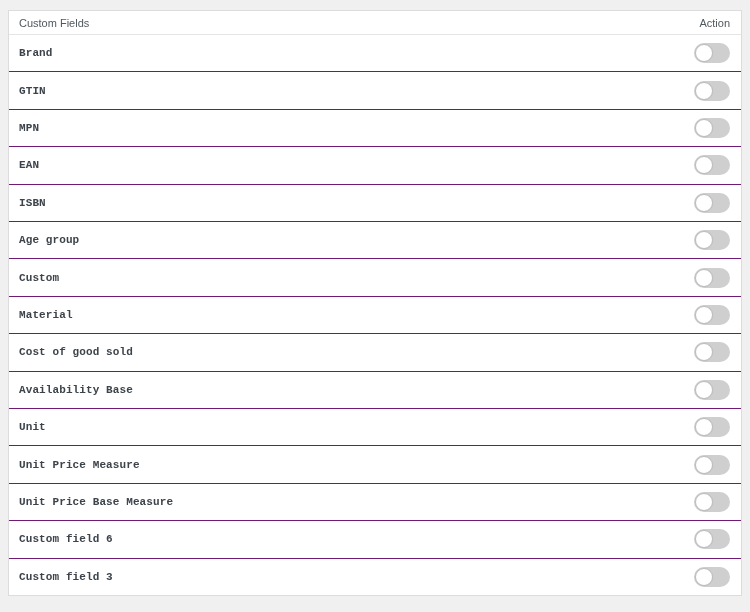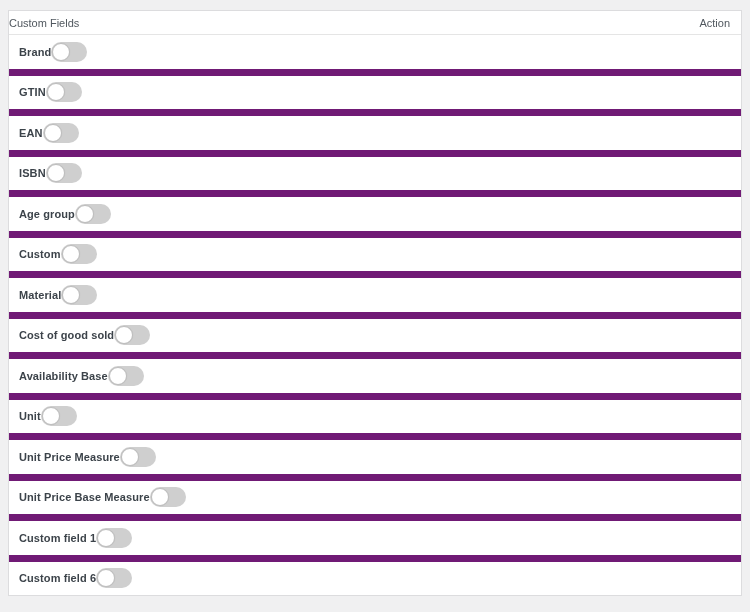--- a/index.html
+++ b/index.html
@@ -25,21 +25,21 @@
     display: flex;
     flex-direction: column;
   }
   .thead {
     height: 24px;
     flex: 0 0 24px;
     display: flex;
     align-items: center;
     justify-content: space-between;
     border-bottom: 1px solid #e5e5e5;
-    padding: 0 10px 0 0;
+    padding: 0 10px 0 10px;
   }
   .thead .title {
     font-size: 11px;
     color: #50575e;
     font-weight: 400;
   }
   .thead .action {
     font-size: 11px;
     color: #50575e;
     font-weight: 400;
@@ -48,25 +48,27 @@
   }
   .tbody {
     flex: 1 1 auto;
     display: flex;
     flex-direction: column;
   }
   .row {
     flex: 1 1 0;
     display: flex;
     align-items: center;
+    justify-content: space-between;
     padding: 0 11px 0 10px;
     background: #ffffff;
+    font-family: Liberation Mono, monospace;
   }
   .row + .row {
-    border-top: 7px solid #701a75;
+    border-top: 1px solid #701a75;
   }
   .row .label {
     font-size: 11px;
     font-weight: 700;
     color: #3c434a;
     letter-spacing: 0.1px;
   }
   .toggle {
     position: relative;
     width: 36px;
@@ -109,20 +111,26 @@
     </button>
   </div>
 
   <div class="row">
     <span class="label">GTIN</span>
     <button class="toggle" role="switch" aria-checked="false">
       <span class="knob"></span>
     </button>
   </div>
 
+  <div class="row">
+    <span class="label">MPN</span>
+    <button class="toggle" role="switch" aria-checked="false">
+      <span class="knob"></span>
+    </button>
+  </div>
 
   <div class="row">
     <span class="label">EAN</span>
     <button class="toggle" role="switch" aria-checked="false">
       <span class="knob"></span>
     </button>
   </div>
 
   <div class="row">
     <span class="label">ISBN</span>
@@ -181,30 +189,30 @@
   </div>
 
   <div class="row">
     <span class="label">Unit Price Base Measure</span>
     <button class="toggle" role="switch" aria-checked="false">
       <span class="knob"></span>
     </button>
   </div>
 
 
-  <div class="row">
-    <span class="label">Custom field 1</span>
-    <button class="toggle" role="switch" aria-checked="false">
-      <span class="knob"></span>
-    </button>
-  </div>
 
   <div class="row">
     <span class="label">Custom field 6</span>
     <button class="toggle" role="switch" aria-checked="false">
       <span class="knob"></span>
     </button>
   </div>
 
+  <div class="row">
+    <span class="label">Custom field 3</span>
+    <button class="toggle" role="switch" aria-checked="false">
+      <span class="knob"></span>
+    </button>
+  </div>
 
 </div>
   </div>
 </div>
 
 </body></html>

